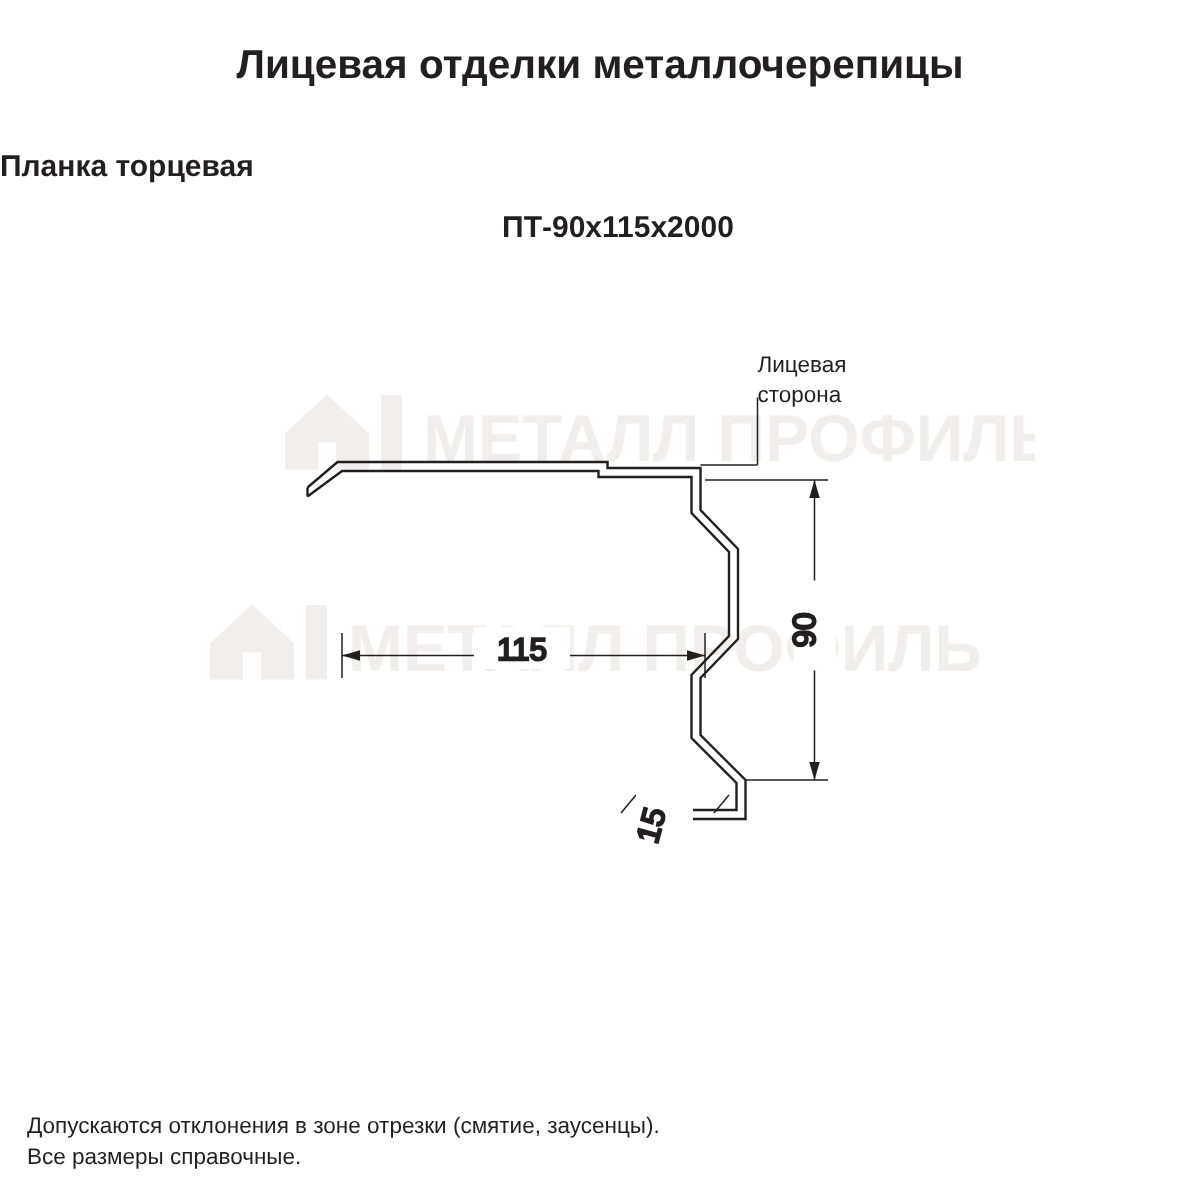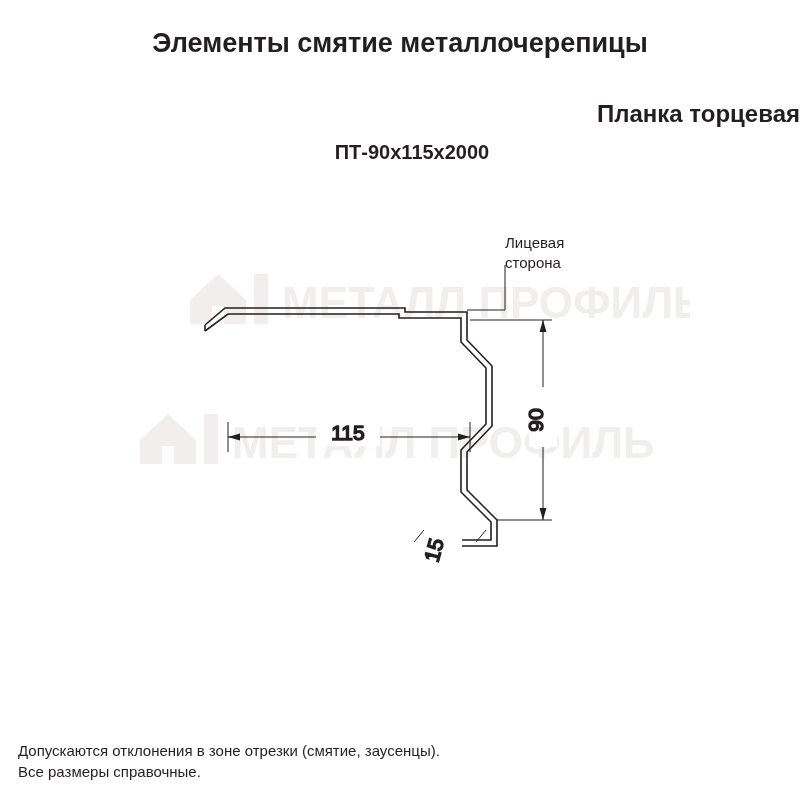--- a/index.html
+++ b/index.html
@@ -28,22 +28,22 @@
     text-align: center;
     font-size: 27px;
     font-weight: bold;
     letter-spacing: 0px;
   }
   .subtitle {
     position: absolute;
     top: 100px;
     left: 0;
     width: 800px;
-    text-align: right;
-    font-size: 24px;
+    text-align: left;
+    font-size: 20px;
     font-weight: bold;
   }
   .code {
     position: absolute;
     top: 141px;
     left: 0;
     width: 800px;
     text-align: center;
     font-size: 20px;
     font-weight: bold;
@@ -51,21 +51,21 @@
   }
   .drawing {
     position: absolute;
     top: 190px;
     left: 0;
     width: 800px;
     height: 430px;
   }
   .watermark {
     position: absolute;
-    top: 215px;
+    top: 204px;
     left: 130px;
     width: 560px;
     height: 320px;
     pointer-events: none;
   }
   .footnotes {
     position: absolute;
     left: 18px;
     bottom: 18px;
     font-size: 15px;
@@ -83,21 +83,21 @@
     font-family: "Liberation Sans", sans-serif;
     font-size: 15px;
     fill: #231f20;
   }
 </style>
 </head>
 <body>
 
 <div class="page">
 
-  <div class="title">Элементы смятие металлочерепицы</div>
+  <div class="title">Лицевая отделки металлочерепицы</div>
   <div class="subtitle">Планка торцевая</div>
   <div class="code">ПТ-90х115х2000</div>
 
   <div class="watermark">
     <svg width="560" height="320" viewBox="0 0 560 320" xmlns="http://www.w3.org/2000/svg">
       <g opacity="0.55" fill="#e6e1de">
 
         <g transform="translate(60,45)">
 
           <path d="M0,40 L28,14 L56,40 L56,64 L34,64 L34,46 L22,46 L22,64 L0,64 Z"></path>

